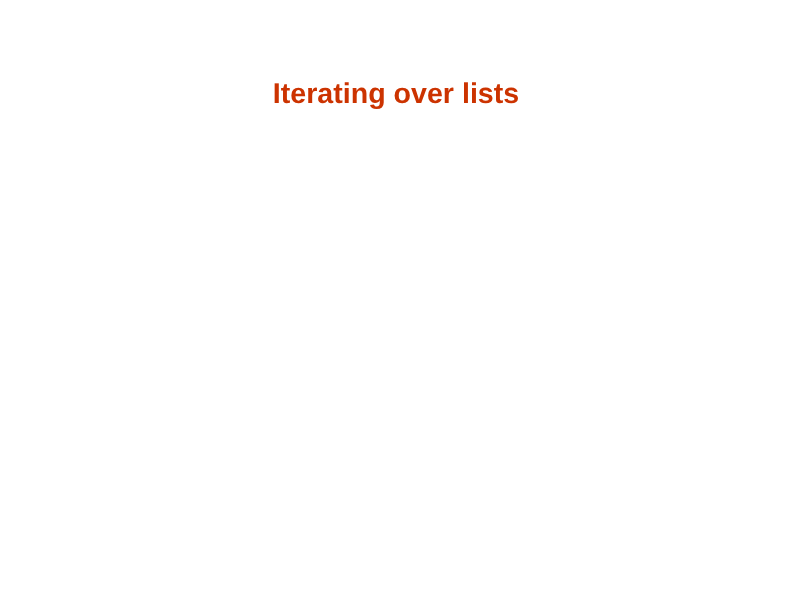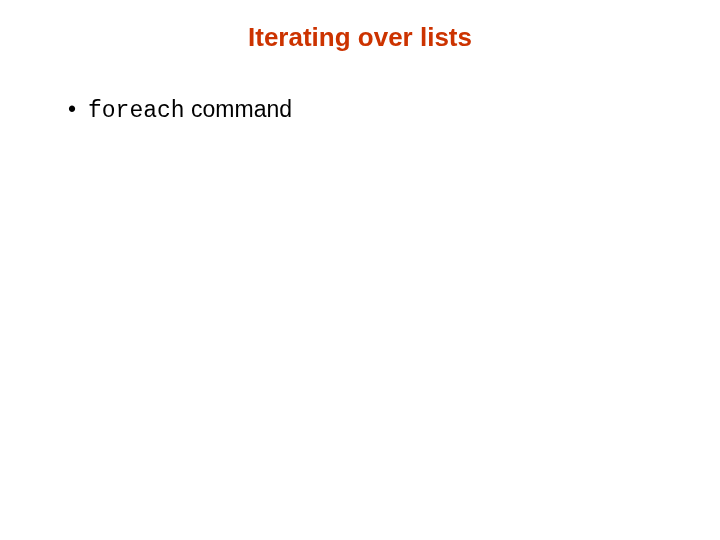--- a/index.html
+++ b/index.html
@@ -10,20 +10,21 @@
     body {
       width: 720px;
       height: 540px;
       background: #ffffff;
       font-family: Arial, Helvetica, sans-serif;
       color: #000000;
       position: relative;
     }
     .slide {
       padding: 14px 50px;
+      margin-top: 48px;
     }
     .title {
       text-align: center;
       font-size: 26px;
       font-weight: bold;
       color: #cc3300;
       margin-bottom: 40px;
       margin-top: 8px;
     }
     .bullets {
@@ -47,17 +48,14 @@
       font-family: "Courier New", Courier, monospace;
     }
   </style>
 </head>
 <body>
 
 <div class="slide">
   <h1 class="title">Iterating over lists</h1>
 
   <ul class="bullets">
-    <li>
-      <span class="mono">foreach</span><span> command</span>
-    </li>
   </ul>
 </div>
 
 </body></html>

